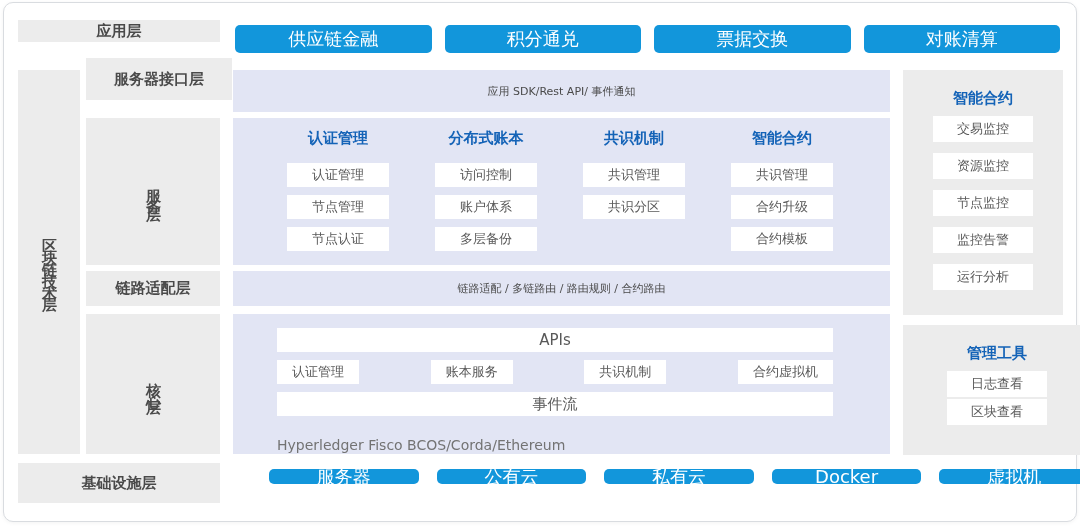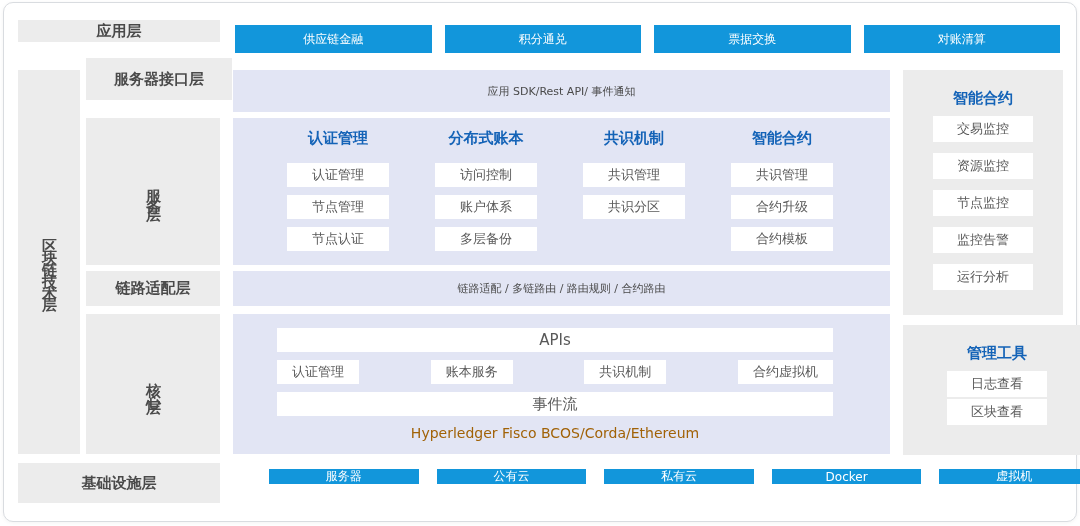--- a/index.html
+++ b/index.html
@@ -19,42 +19,42 @@
   .center{display:flex;align-items:center;justify-content:center;}
   .layer-label{font-size:15px;font-weight:600;color:#4a4a4a;}
   .vtext{
     writing-mode:vertical-rl;text-orientation:upright;
     font-size:15px;font-weight:600;color:#4a4a4a;
   }
   .lav-text{font-size:11px;color:#4a4a4a;}
   .btn-row{display:flex;}
   .blue-btn{
     flex:1;display:flex;align-items:center;justify-content:center;
-    background:#1296db;color:#fff;font-size:12px;border-radius:0;
+    background:#1296db;color:#fff;font-size:18px;border-radius:5px;
   }
   .service-box{display:flex;justify-content:space-between;padding:10px 57px 0 54px;}
   .svc-col{width:102px;display:flex;flex-direction:column;align-items:center;}
   .col-title{font-size:15px;font-weight:bold;color:#1463b7;line-height:20px;margin-bottom:15px;white-space:nowrap;}
   .white-item{
     width:102px;height:24px;background:#fff;margin-bottom:8px;
     display:flex;align-items:center;justify-content:center;
     font-size:13px;color:#595959;white-space:nowrap;
   }
   .core-box{padding:14px 57px 0 44px;}
   .core-bar{
     height:24px;background:#fff;display:flex;align-items:center;justify-content:center;
     font-size:15px;color:#595959;
   }
   .core-mods{display:flex;justify-content:space-between;margin-top:8px;}
   .core-mod{
     height:24px;background:#fff;padding:0 15px;
     display:flex;align-items:center;justify-content:center;
     font-size:13px;color:#595959;white-space:nowrap;
   }
-  .core-platforms{margin-top:9px;text-align:center;font-size:14px;color:#a16207;}
+  .core-platforms{margin-top:21px;text-align:left;font-size:14px;color:#737373;}
   .side-panel{background:#ececec;display:flex;flex-direction:column;align-items:center;padding-top:18px;}
   .panel-title{font-size:15px;font-weight:bold;color:#1463b7;line-height:20px;margin-bottom:8px;}
   .panel-item{
     width:100px;height:26px;background:#fff;margin-bottom:11px;
     display:flex;align-items:center;justify-content:center;
     font-size:13px;color:#595959;white-space:nowrap;
   }
   .panel-item.tight{margin-bottom:2px;}
 </style>
 </head>

